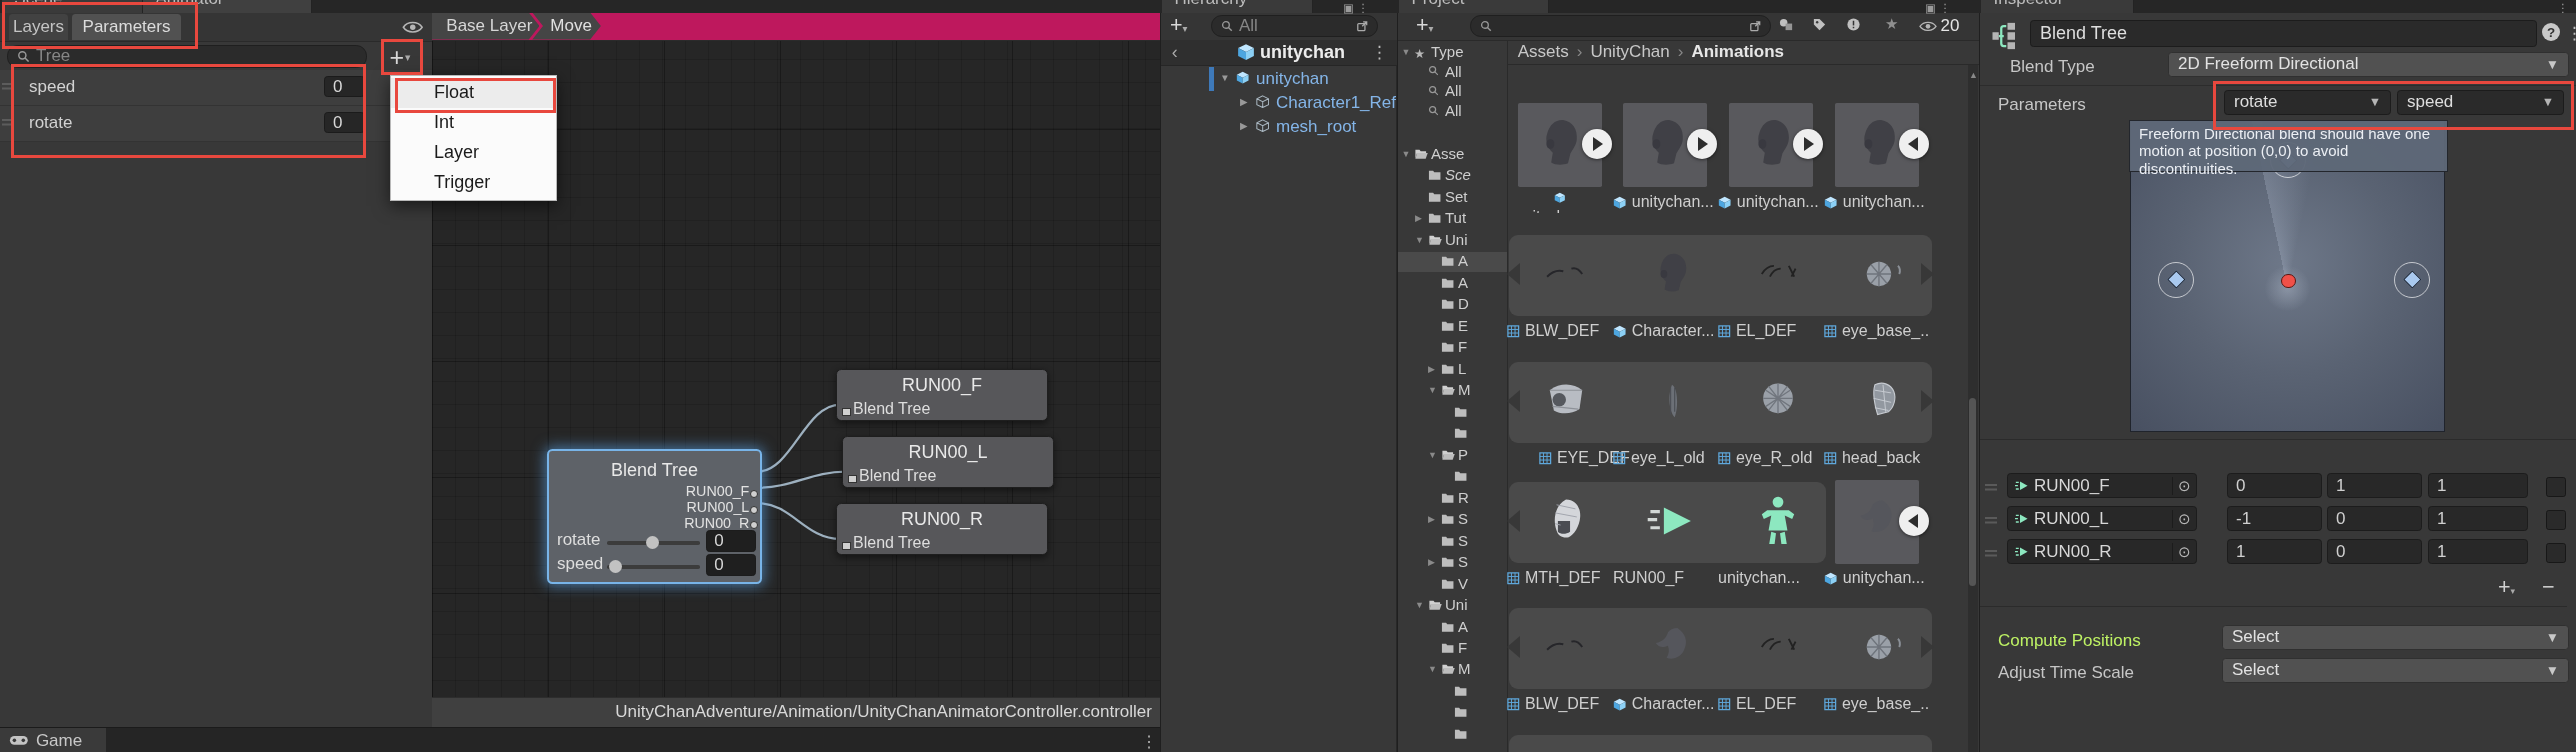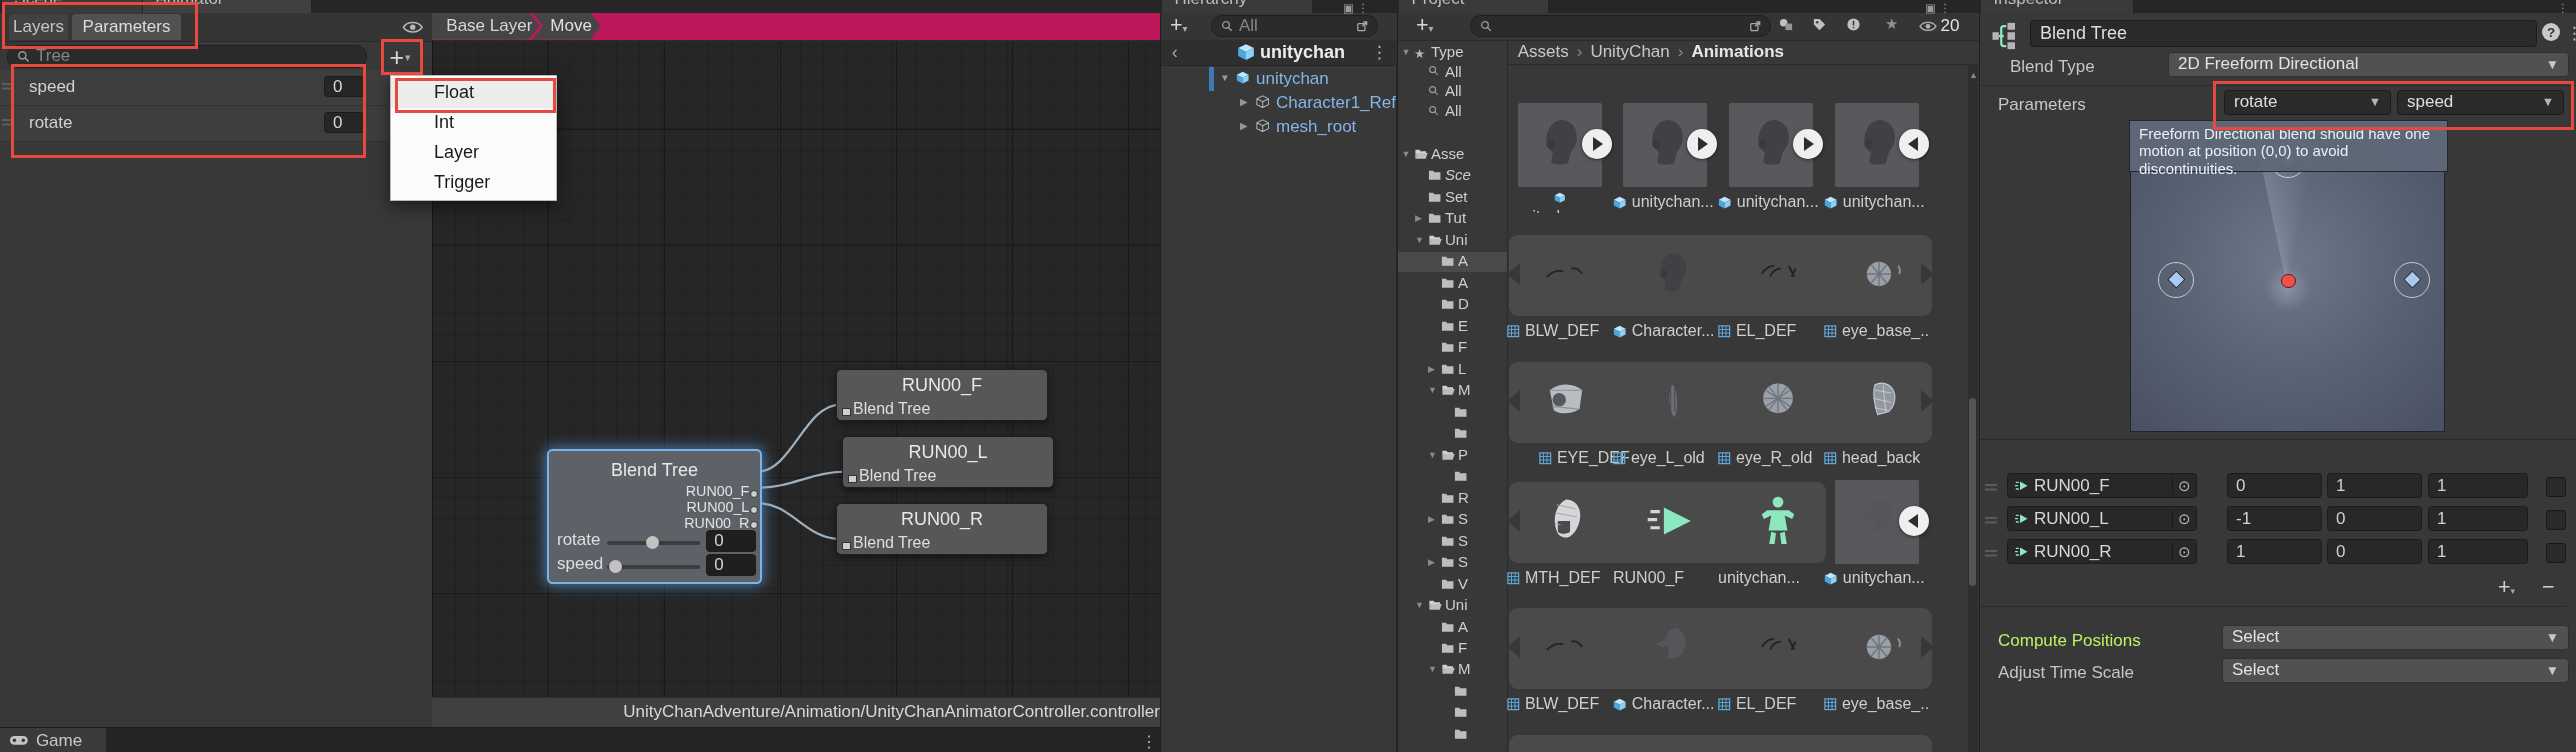--- a/index.html
+++ b/index.html
@@ -134,21 +134,21 @@
       <div style="position: absolute; left: 5.4px; top: 38px; width: 6.3px; height: 6.3px; background: rgb(207, 207, 207); border: 0.9px solid rgb(51, 51, 51);"></div>
       <div style="position: absolute; left: 16px; top: 30px; font-size: 16px; color: rgb(222, 222, 222);">Blend Tree</div>
     </div>
     <div style="position: absolute; left: 836px; top: 503px; width: 210px; height: 50px; background: rgb(87, 87, 90); border: 0.9px solid rgb(30, 30, 30); border-radius: 5.4px; box-shadow: rgba(0, 0, 0, 0.45) 0px 2.7px 7.2px;">
       <div style="position: absolute; width: 100%; top: 5.4px; text-align: center; color: rgb(232, 232, 232); font-size: 18px;">RUN00_R</div>
       <div style="position: absolute; left: 5.4px; top: 38px; width: 6.3px; height: 6.3px; background: rgb(207, 207, 207); border: 0.9px solid rgb(51, 51, 51);"></div>
       <div style="position: absolute; left: 16px; top: 30px; font-size: 16px; color: rgb(222, 222, 222);">Blend Tree</div>
     </div>
   </div>
 
-<div class="abs" style="left:432px;top:697px;width:729px;height:29.5px;background:#404040;border-top:0.9px solid #2d2d2d;display:flex;align-items:center;justify-content:flex-end;padding-right:1px;box-sizing:border-box;color:#d8d8d8">UnityChanAdventure/Animation/UnityChanAnimatorController.controller</div>
+<div class="abs" style="left:432px;top:697px;width:729px;height:29.5px;background:#404040;border-top:0.9px solid #2d2d2d;display:flex;align-items:center;justify-content:flex-end;padding-right:9px;box-sizing:border-box;color:#d8d8d8">UnityChanAdventure/Animation/UnityChanAnimatorController.controller</div>
 
 <div class="abs" style="left:0;top:727px;width:1160px;height:25px;background:#252525;border-top:0.9px solid #1b1b1b">
   <div class="abs" style="left:0;top:0;width:106px;height:25px;background:#3a3a3a;display:flex;align-items:center;gap:7.2px;padding-left:9px;box-sizing:border-box">
     <span class="ico">
         <svg width="19.7" height="10.7" viewBox="0 0 22 12">
           <rect x="1" y="1" width="20" height="10" rx="5" fill="#c4c4c4"></rect>
           <circle cx="6" cy="6" r="2" fill="#3a3a3a"></circle>
           <circle cx="16" cy="6" r="2" fill="#3a3a3a"></circle>
         </svg>
       </span>

